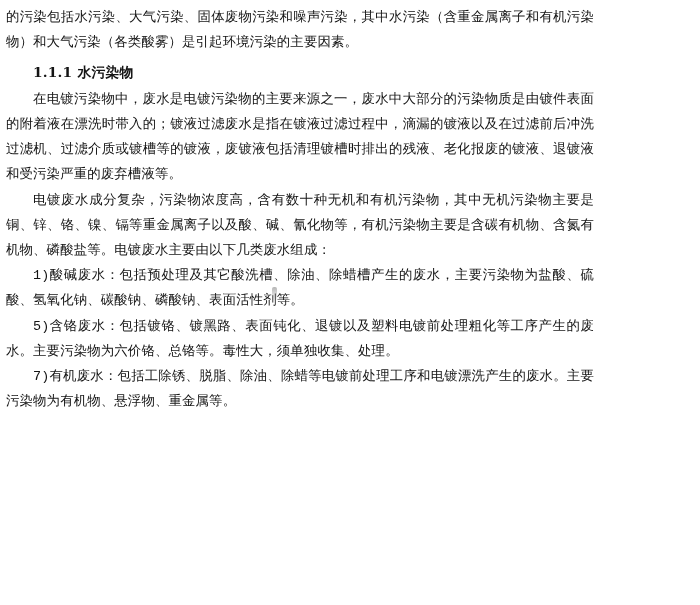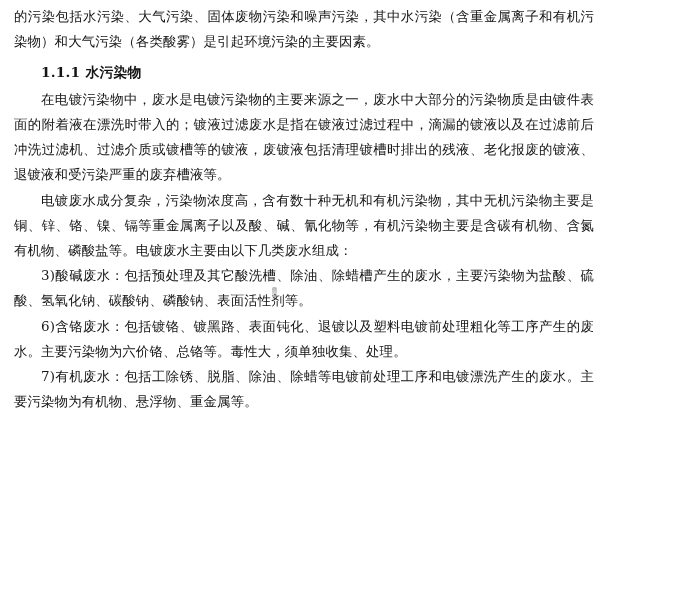--- a/index.html
+++ b/index.html
@@ -12,33 +12,34 @@
     background: #ffffff;
     font-family: "DejaVu Serif", "Liberation Serif", serif;
     color: #141414;
     overflow: hidden;
   }
   .page {
     position: relative;
     width: 616px;
     height: 605px;
     box-sizing: border-box;
-    padding: 4px 22px 0 14px;
+    padding: 4px 22px 0 6px;
   }
   p {
     margin: 0 0 0.5px 0;
     font-size: 13.4px;
     line-height: 25.0px;
     text-align: justify;
     text-justify: inter-ideograph;
     letter-spacing: 0.15px;
     text-indent: 0;
   }
   p.indent {
     text-indent: 27px;
+    font-family: Liberation Mono, monospace;
   }
   h3.heading {
     margin: 6px 0 2px 0;
     font-size: 13.8px;
     font-weight: bold;
     line-height: 25px;
     text-indent: 27px;
     letter-spacing: 0.2px;
   }
   .smudge {
@@ -56,18 +57,18 @@
 <body>
 
 <div class="page">
 
   <p class="intro">的污染包括水污染、大气污染、固体废物污染和噪声污染，其中水污染（含重金属离子和有机污染物）和大气污染（各类酸雾）是引起环境污染的主要因素。</p>
 
   <h3 class="heading">1.1.1  水污染物</h3>
 
   <p class="indent">在电镀污染物中，废水是电镀污染物的主要来源之一，废水中大部分的污染物质是由镀件表面的附着液在漂洗时带入的；镀液过滤废水是指在镀液过滤过程中，滴漏的镀液以及在过滤前后冲洗过滤机、过滤介质或镀槽等的镀液，废镀液包括清理镀槽时排出的残液、老化报废的镀液、退镀液和受污染严重的废弃槽液等。</p>
   <p class="indent">电镀废水成分复杂，污染物浓度高，含有数十种无机和有机污染物，其中无机污染物主要是铜、锌、铬、镍、镉等重金属离子以及酸、碱、氰化物等，有机污染物主要是含碳有机物、含氮有机物、磷酸盐等。电镀废水主要由以下几类废水组成：</p>
-  <p class="indent">3)酸碱废水：包括预处理及其它酸洗槽、除油、除蜡槽产生的废水，主要污染物为盐酸、硫酸、氢氧化钠、碳酸钠、磷酸钠、表面活性剂等。</p>
-  <p class="indent">6)含铬废水：包括镀铬、镀黑路、表面钝化、退镀以及塑料电镀前处理粗化等工序产生的废水。主要污染物为六价铬、总铬等。毒性大，须单独收集、处理。</p>
+  <p class="indent">1)酸碱废水：包括预处理及其它酸洗槽、除油、除蜡槽产生的废水，主要污染物为盐酸、硫酸、氢氧化钠、碳酸钠、磷酸钠、表面活性剂等。</p>
+  <p class="indent">5)含铬废水：包括镀铬、镀黑路、表面钝化、退镀以及塑料电镀前处理粗化等工序产生的废水。主要污染物为六价铬、总铬等。毒性大，须单独收集、处理。</p>
   <p class="indent">7)有机废水：包括工除锈、脱脂、除油、除蜡等电镀前处理工序和电镀漂洗产生的废水。主要污染物为有机物、悬浮物、重金属等。</p>
 
   <div class="smudge"></div>
 </div>
 
 </body></html>

